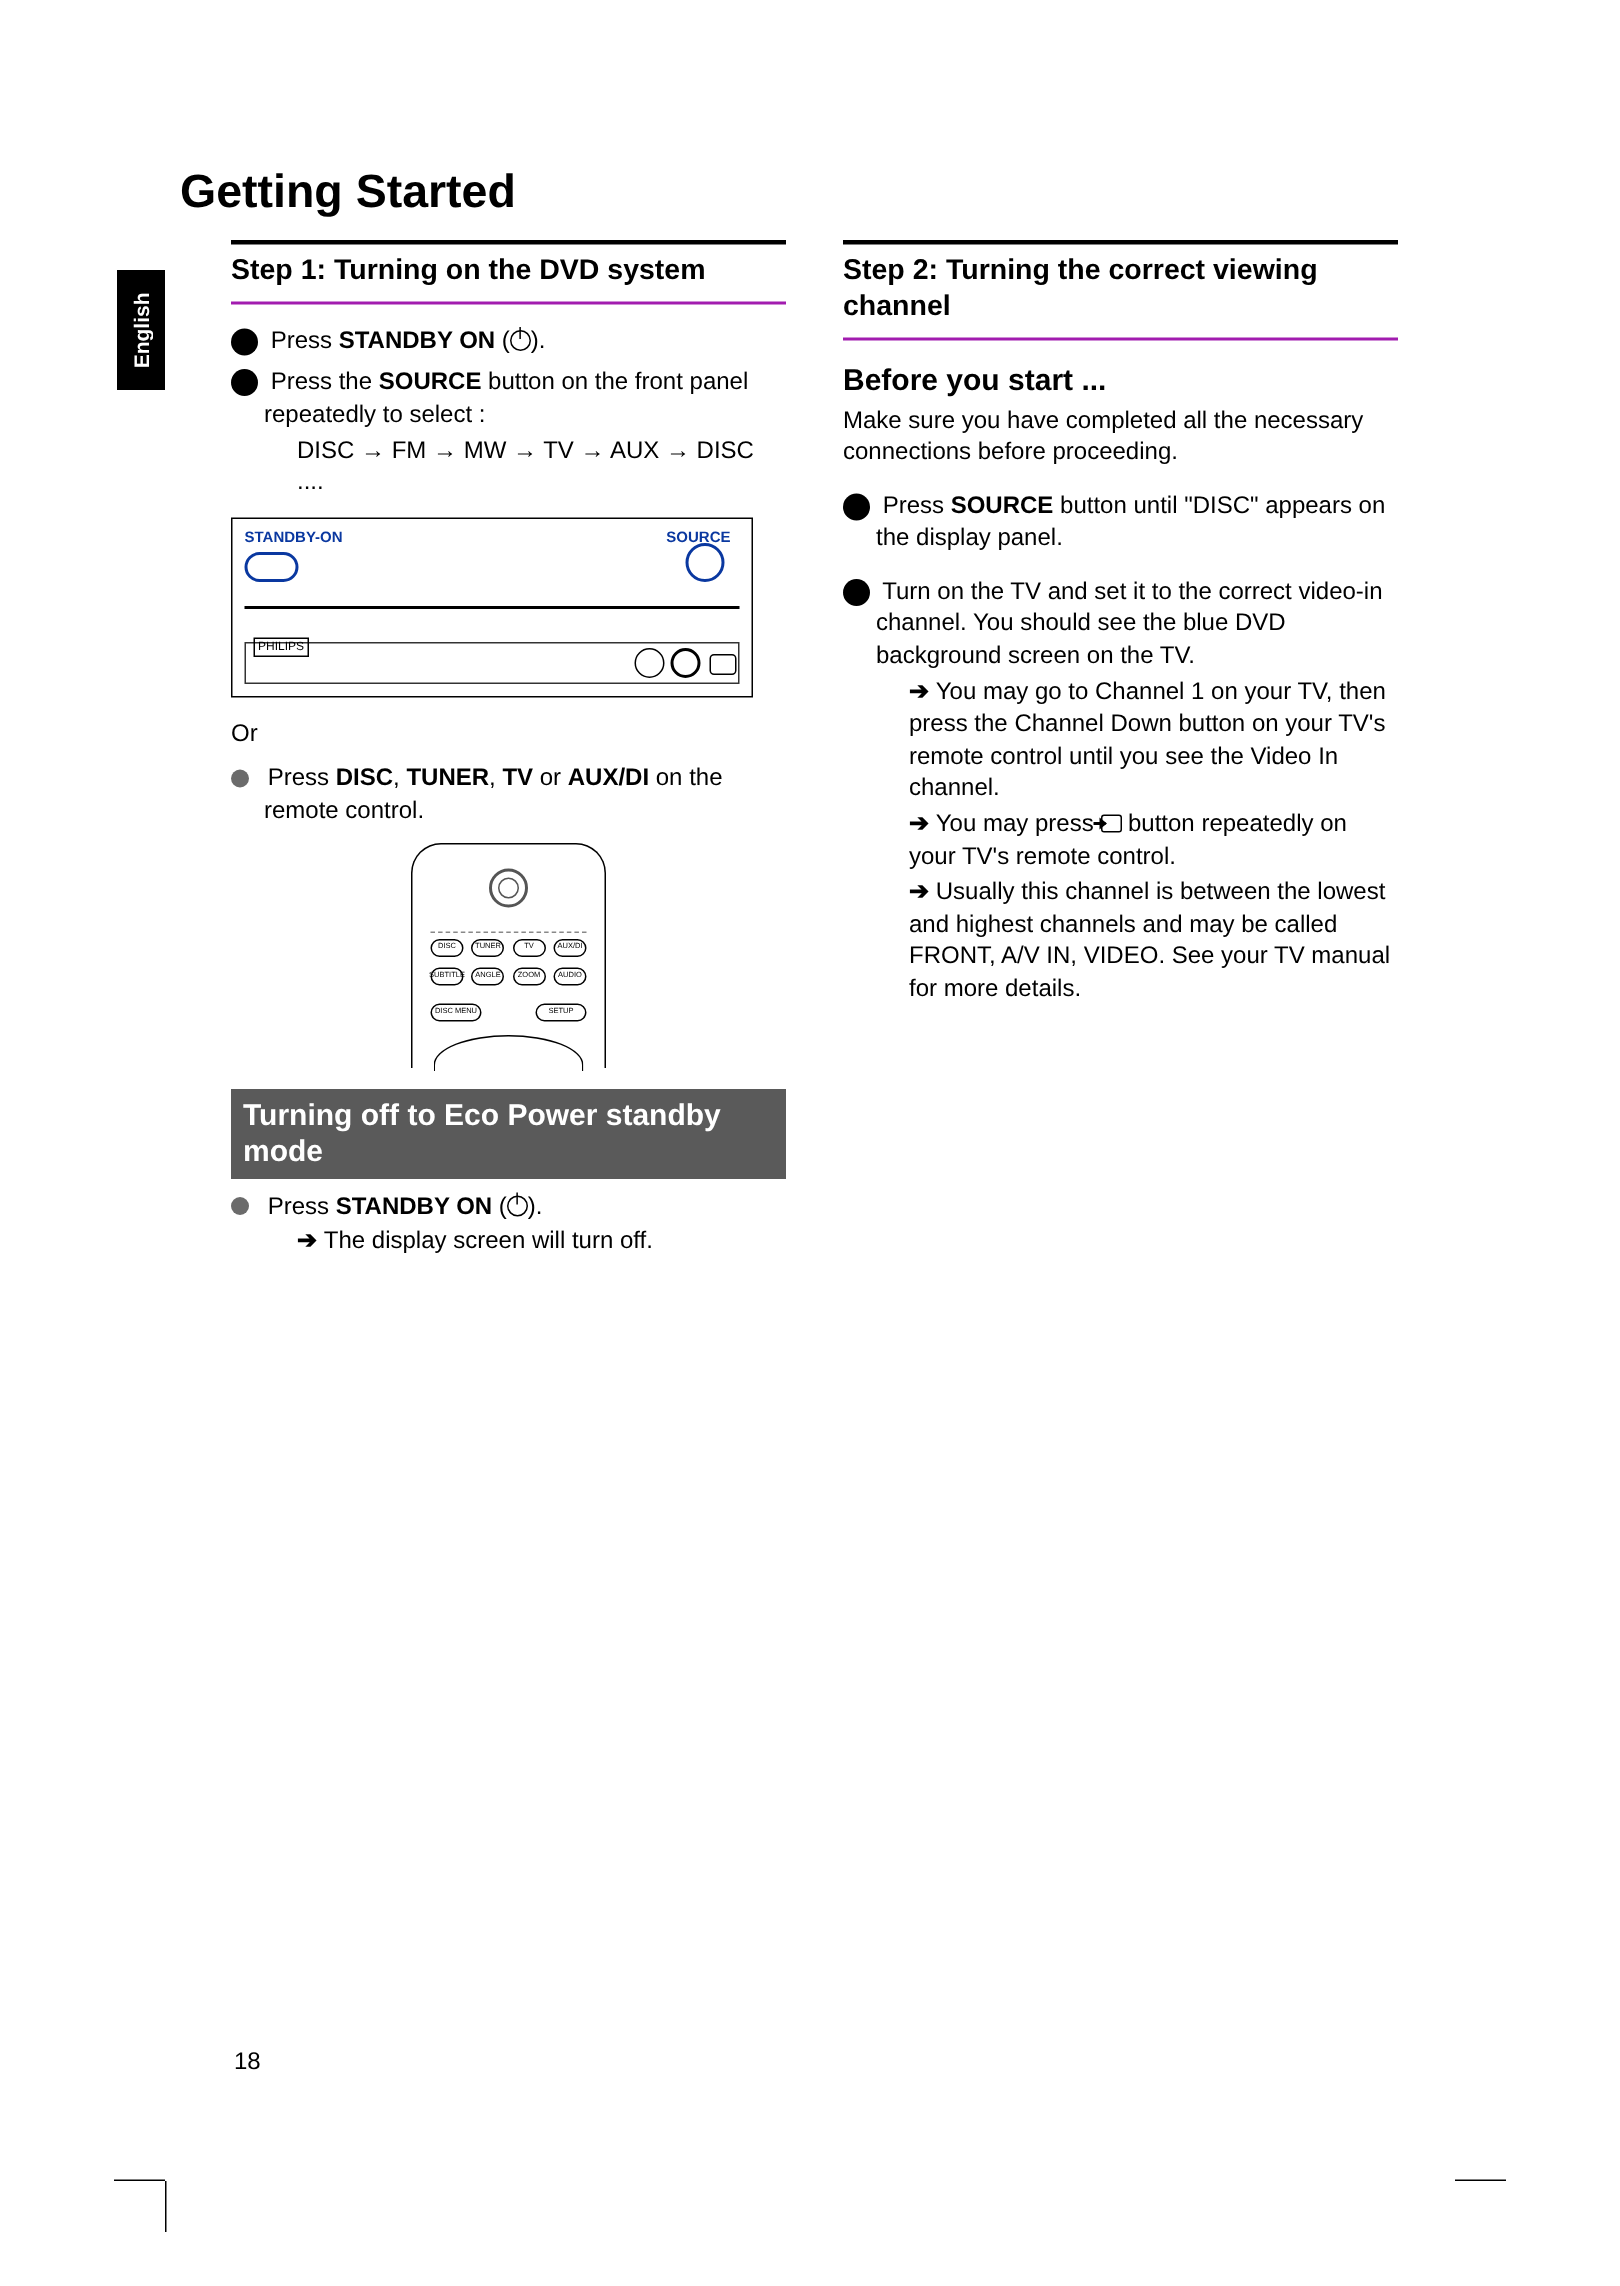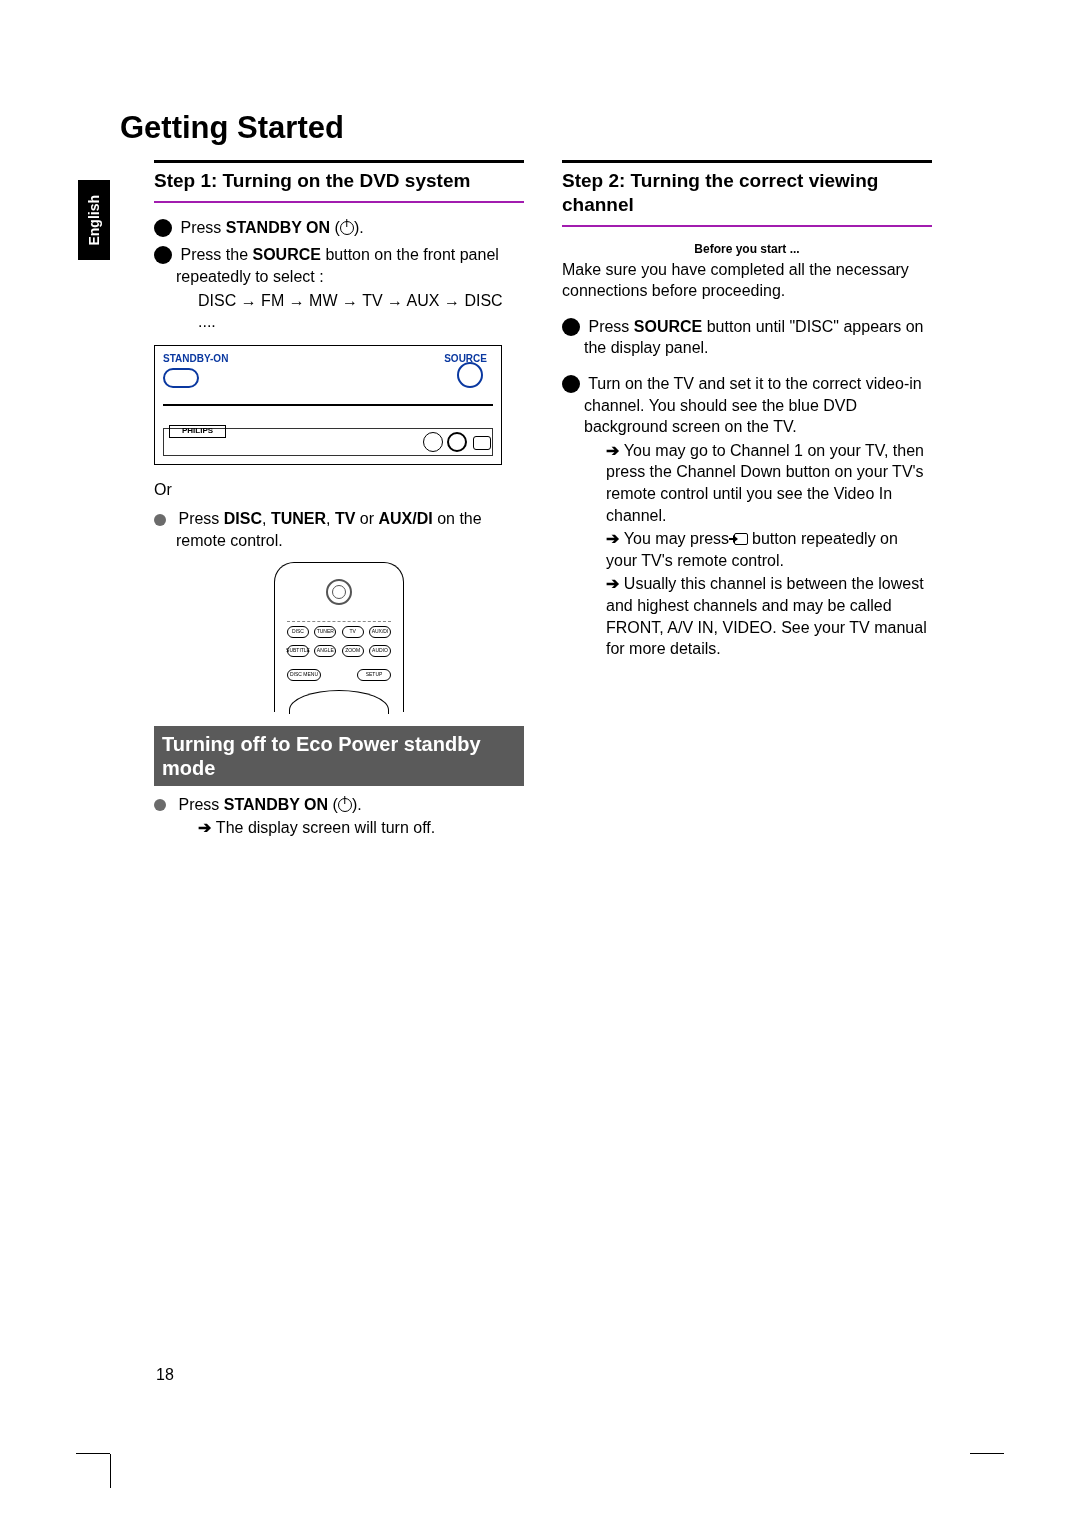--- a/index.html
+++ b/index.html
@@ -101,23 +101,22 @@
     background: #5a5a5a;
     color: #fff;
     font-size: 20px;
     font-weight: bold;
     padding: 6px 8px;
     margin: 14px 0 8px 0;
     line-height: 1.2;
   }
   .before {
     font-weight: bold;
-    font-size: 12px;
+    font-size: 20px;
     margin-bottom: 2px;
-    text-align: center;
   }
   .block { margin-bottom: 14px; }
   .device-img {
     width: 348px;
     height: 120px;
     border: 1px solid #000;
     margin: 12px 0 10px 0;
     position: relative;
     background: #fff;
   }
@@ -155,22 +154,22 @@
     height: 2px; background: #000;
   }
   .device-img .tray2 {
     position: absolute;
     left: 8px; bottom: 8px; right: 8px;
     height: 28px; border: 1px solid #333;
   }
   .device-img .philips {
     position: absolute;
     left: 14px; bottom: 26px;
-    font-size: 8px; font-weight: bold;
-    border:1px solid #000; padding:0 12px;
+    font-size: 8px; font-weight: normal;
+    border:1px solid #000; padding:0 2px;
   }
   .device-img .ring1 {
     position: absolute;
     right: 34px; bottom: 12px;
     width: 20px; height: 20px;
     border: 2px solid #000; border-radius:50%;
   }
   .device-img .ring2 {
     position: absolute;
     right: 58px; bottom: 12px;

